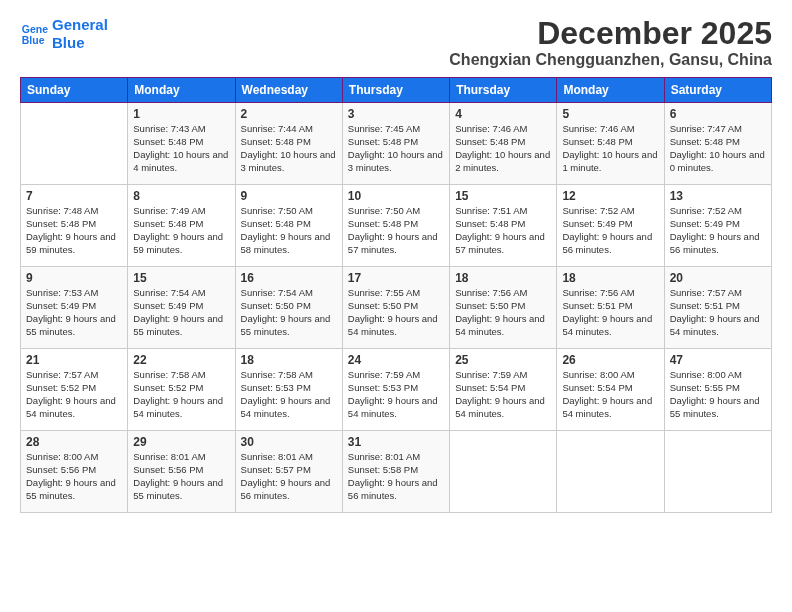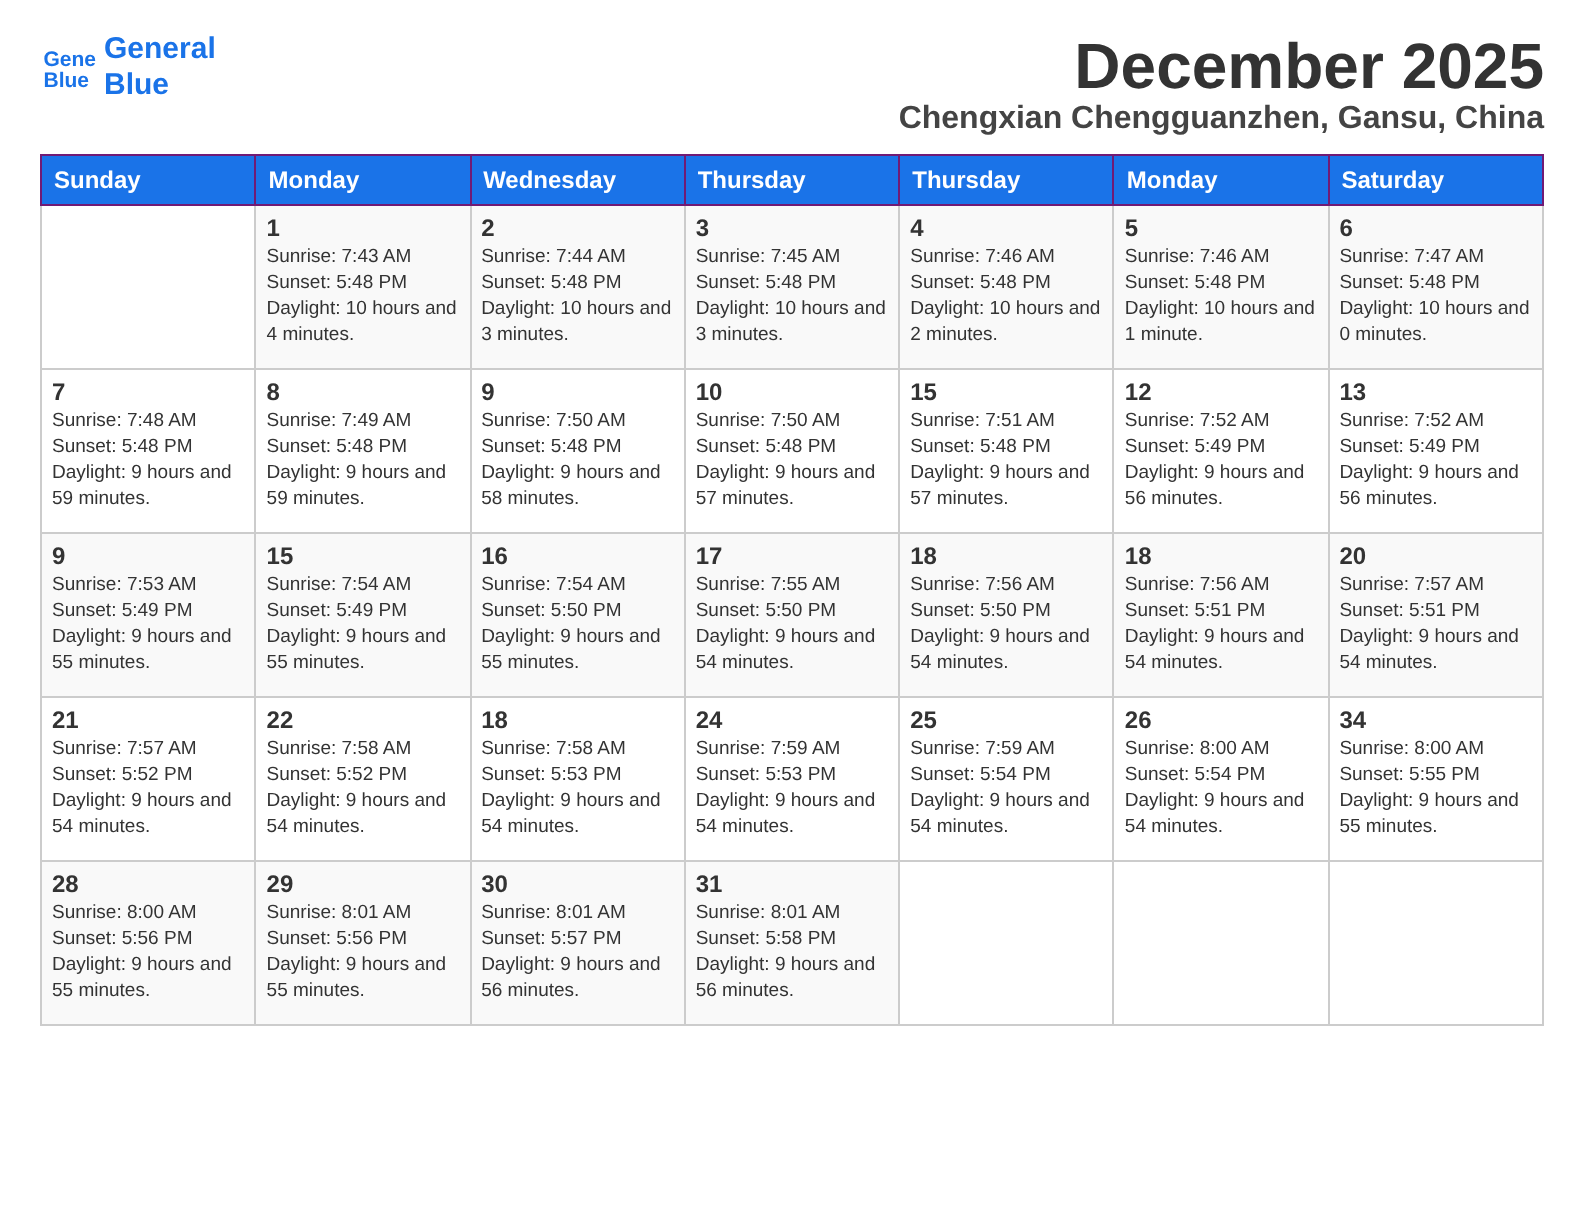--- a/index.html
+++ b/index.html
@@ -239,21 +239,21 @@
           </td>
           <td>
             <span class="day-number">25</span>
             <div class="day-info">Sunrise: 7:59 AM<br>Sunset: 5:54 PM<br>Daylight: 9 hours and 54 minutes.</div>
           </td>
           <td>
             <span class="day-number">26</span>
             <div class="day-info">Sunrise: 8:00 AM<br>Sunset: 5:54 PM<br>Daylight: 9 hours and 54 minutes.</div>
           </td>
           <td>
-            <span class="day-number">34</span>
+            <span class="day-number">47</span>
             <div class="day-info">Sunrise: 8:00 AM<br>Sunset: 5:55 PM<br>Daylight: 9 hours and 55 minutes.</div>
           </td>
         </tr>
         <tr>
           <td>
             <span class="day-number">28</span>
             <div class="day-info">Sunrise: 8:00 AM<br>Sunset: 5:56 PM<br>Daylight: 9 hours and 55 minutes.</div>
           </td>
           <td>
             <span class="day-number">29</span>

